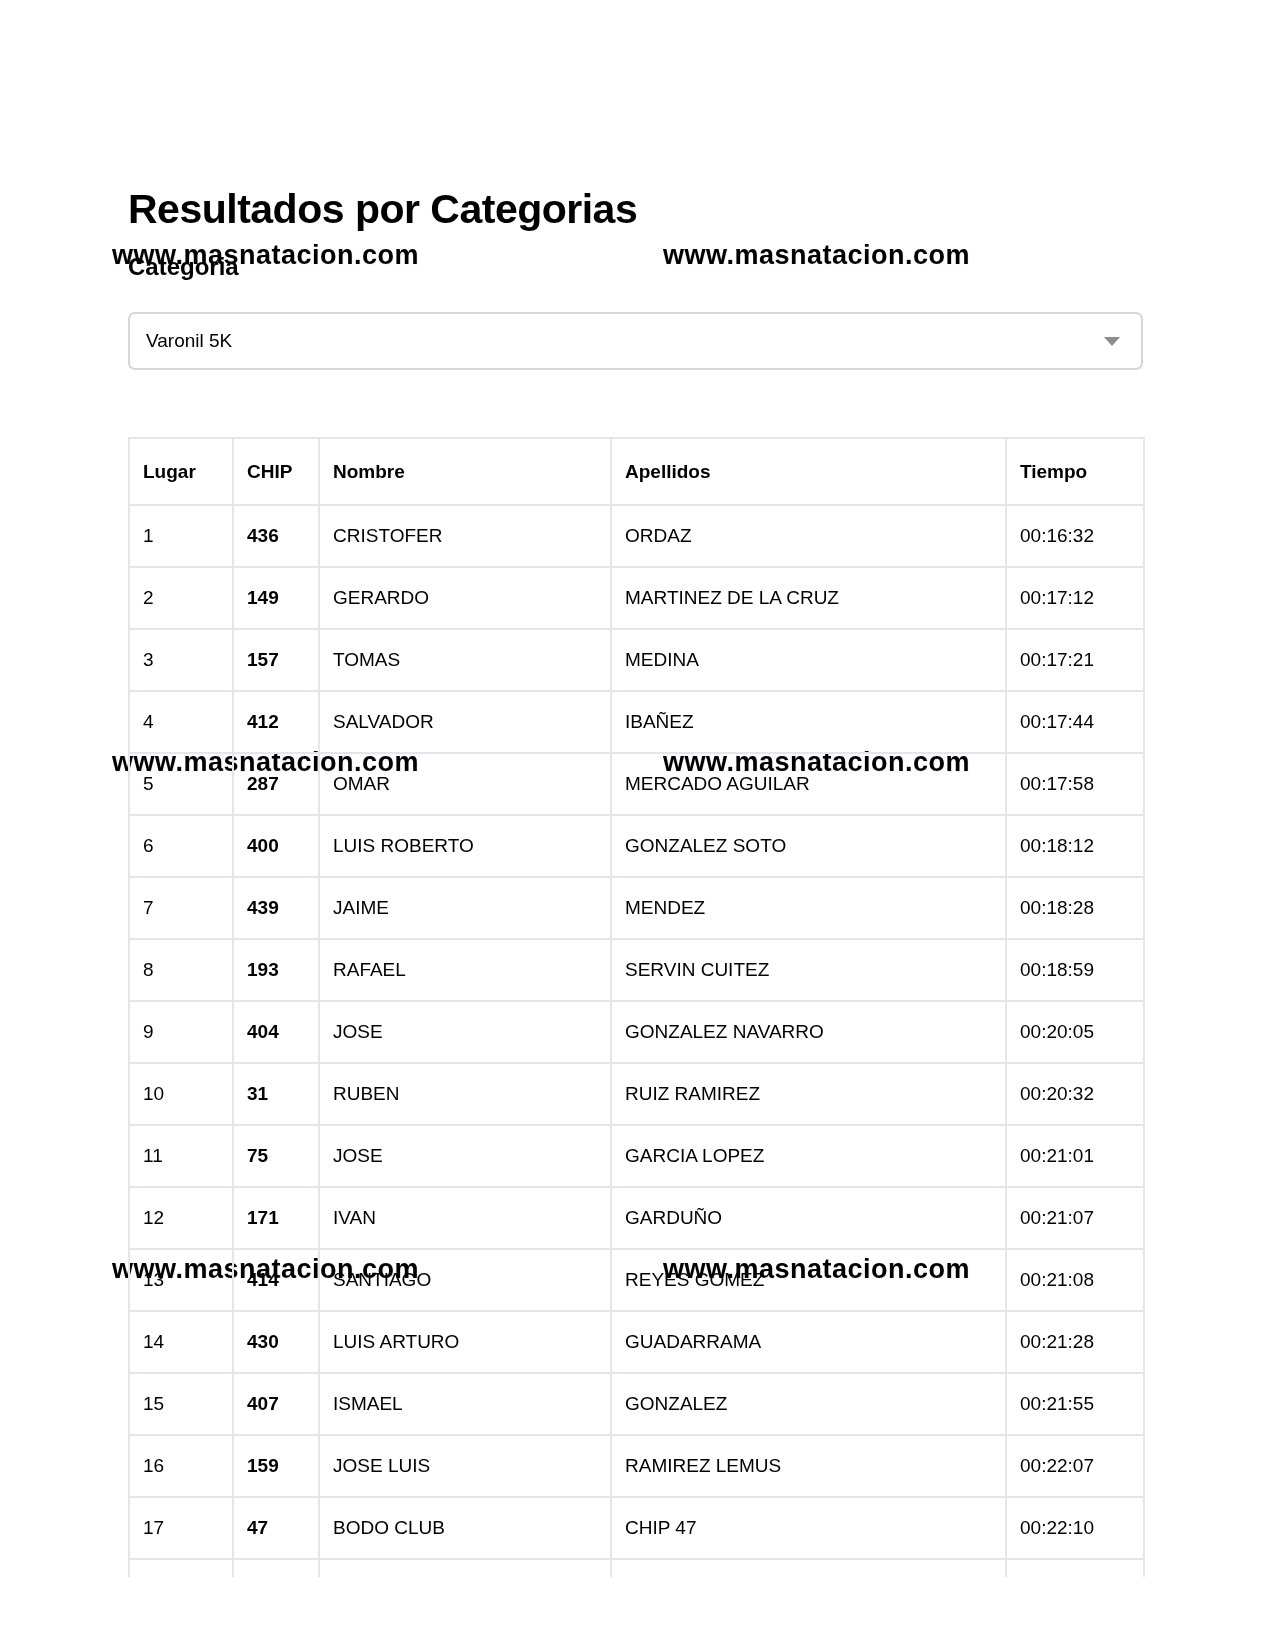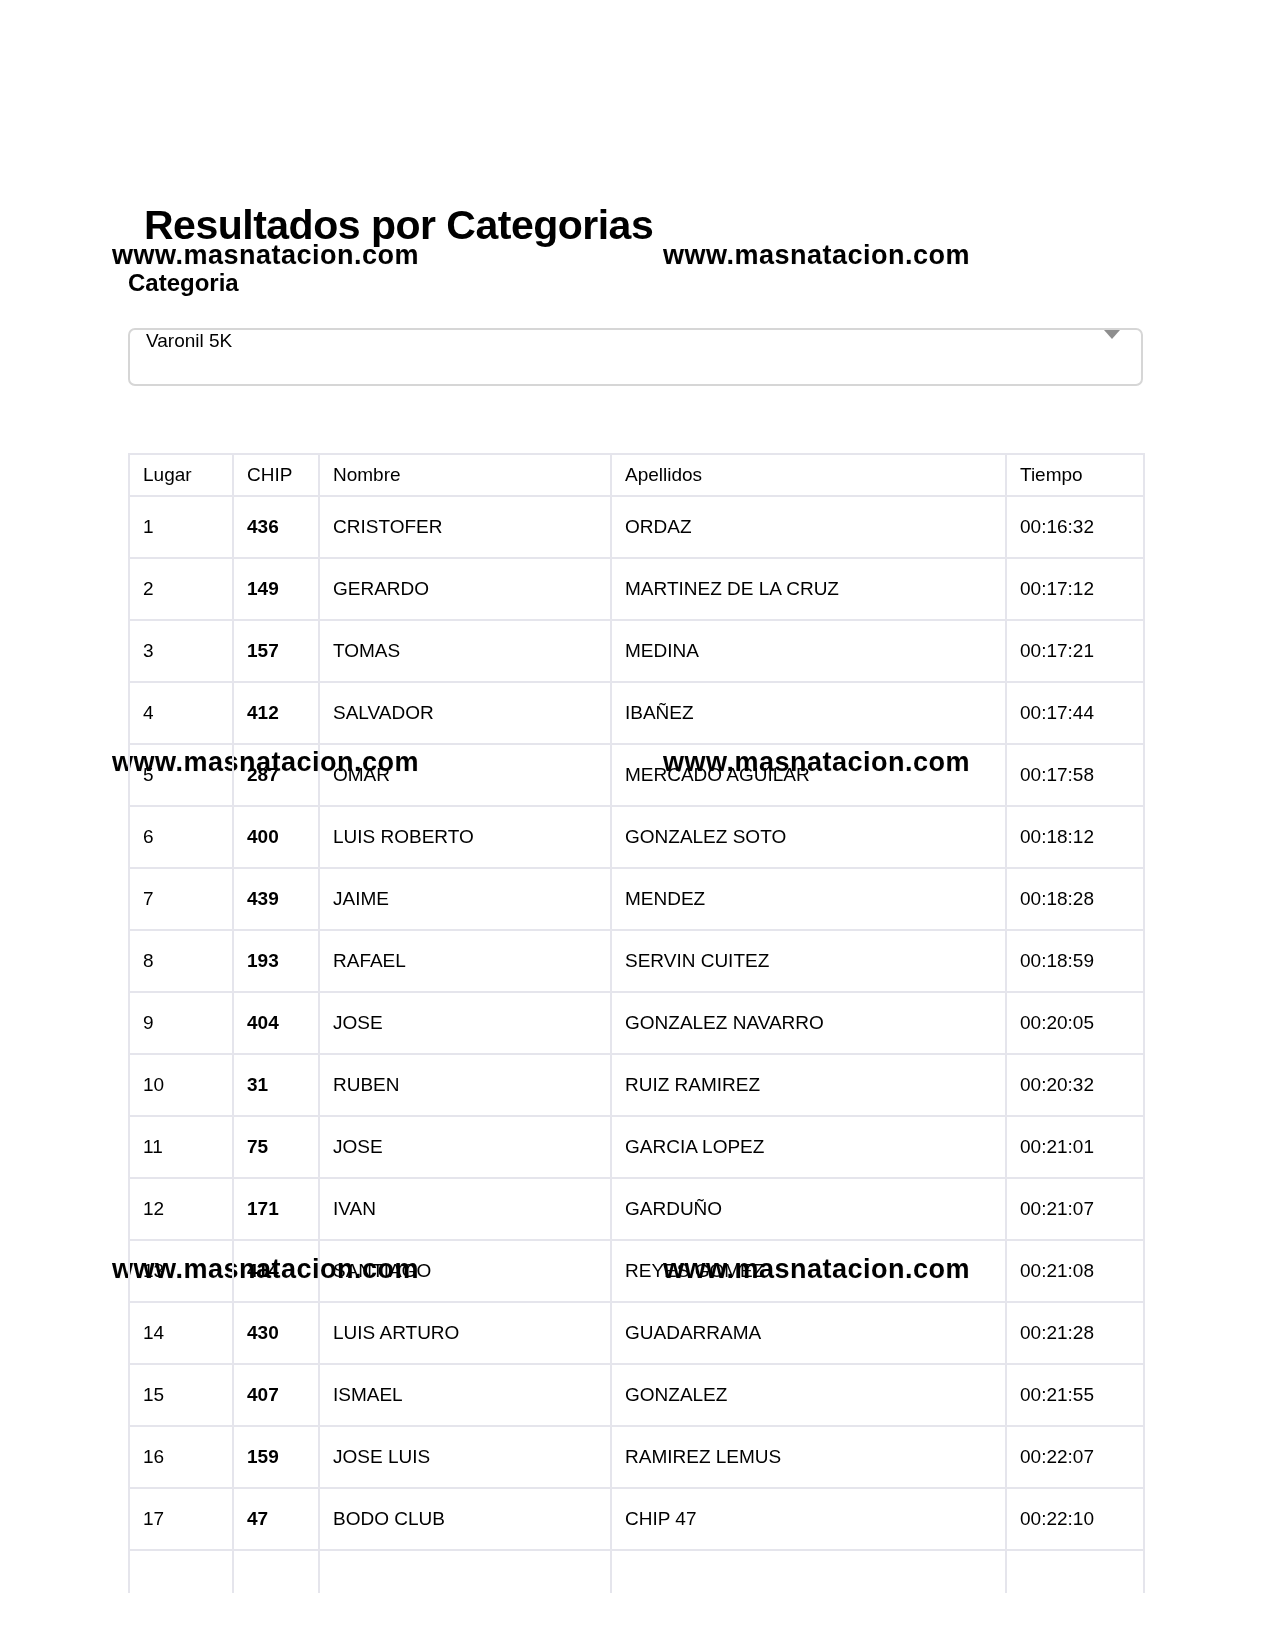--- a/index.html
+++ b/index.html
@@ -29,42 +29,42 @@
   .wm-c1 { left: 112px; top: 1254px; }
   .wm-c2 { left: 663px; top: 1254px; }
 
   .content {
     position: relative;
     z-index: 1;
     padding-left: 128px;
     width: 1275px;
   }
   .page-title {
-    margin: 16px;
+    margin: 0;
     padding-top: 189px;
     font-size: 41px;
     line-height: 1.0;
     font-weight: bold;
     letter-spacing: -0.5px;
   }
   .category-label {
     margin-top: 26px;
     font-size: 24px;
     line-height: 22px;
     font-weight: bold;
   }
   .select-box {
     margin-top: 34px;
     width: 1015px;
     height: 58px;
     border: 2px solid #d6d6d6;
     border-radius: 7px;
     background: #ffffff;
     display: flex;
-    align-items: flex-start;
+    align-items: center;
     justify-content: space-between;
     padding: 0 21px 0 16px;
     font-size: 19px;
     cursor: pointer;
   }
   .chevron-down {
     width: 0; height: 0;
     border-left: 8px solid transparent;
     border-right: 8px solid transparent;
     border-top: 9px solid #8e8e8e;
@@ -84,22 +84,22 @@
     border: 2px solid #e5e5ec;
     font-size: 19px;
     text-align: left;
     vertical-align: middle;
     padding: 0 4px 0 13px;
     overflow: hidden;
     white-space: nowrap;
     background: transparent;
   }
   table.results thead th {
-    height: 42px;
-    font-weight: normal;
+    height: 67px;
+    font-weight: bold;
   }
   table.results tbody td {
     height: 62px;
     font-weight: normal;
   }
   table.results tbody td.chip { font-weight: bold; border-radius: 27px; }
   table.results tr.empty-row td { height: 72px; }
 </style>
 </head>
 <body>

